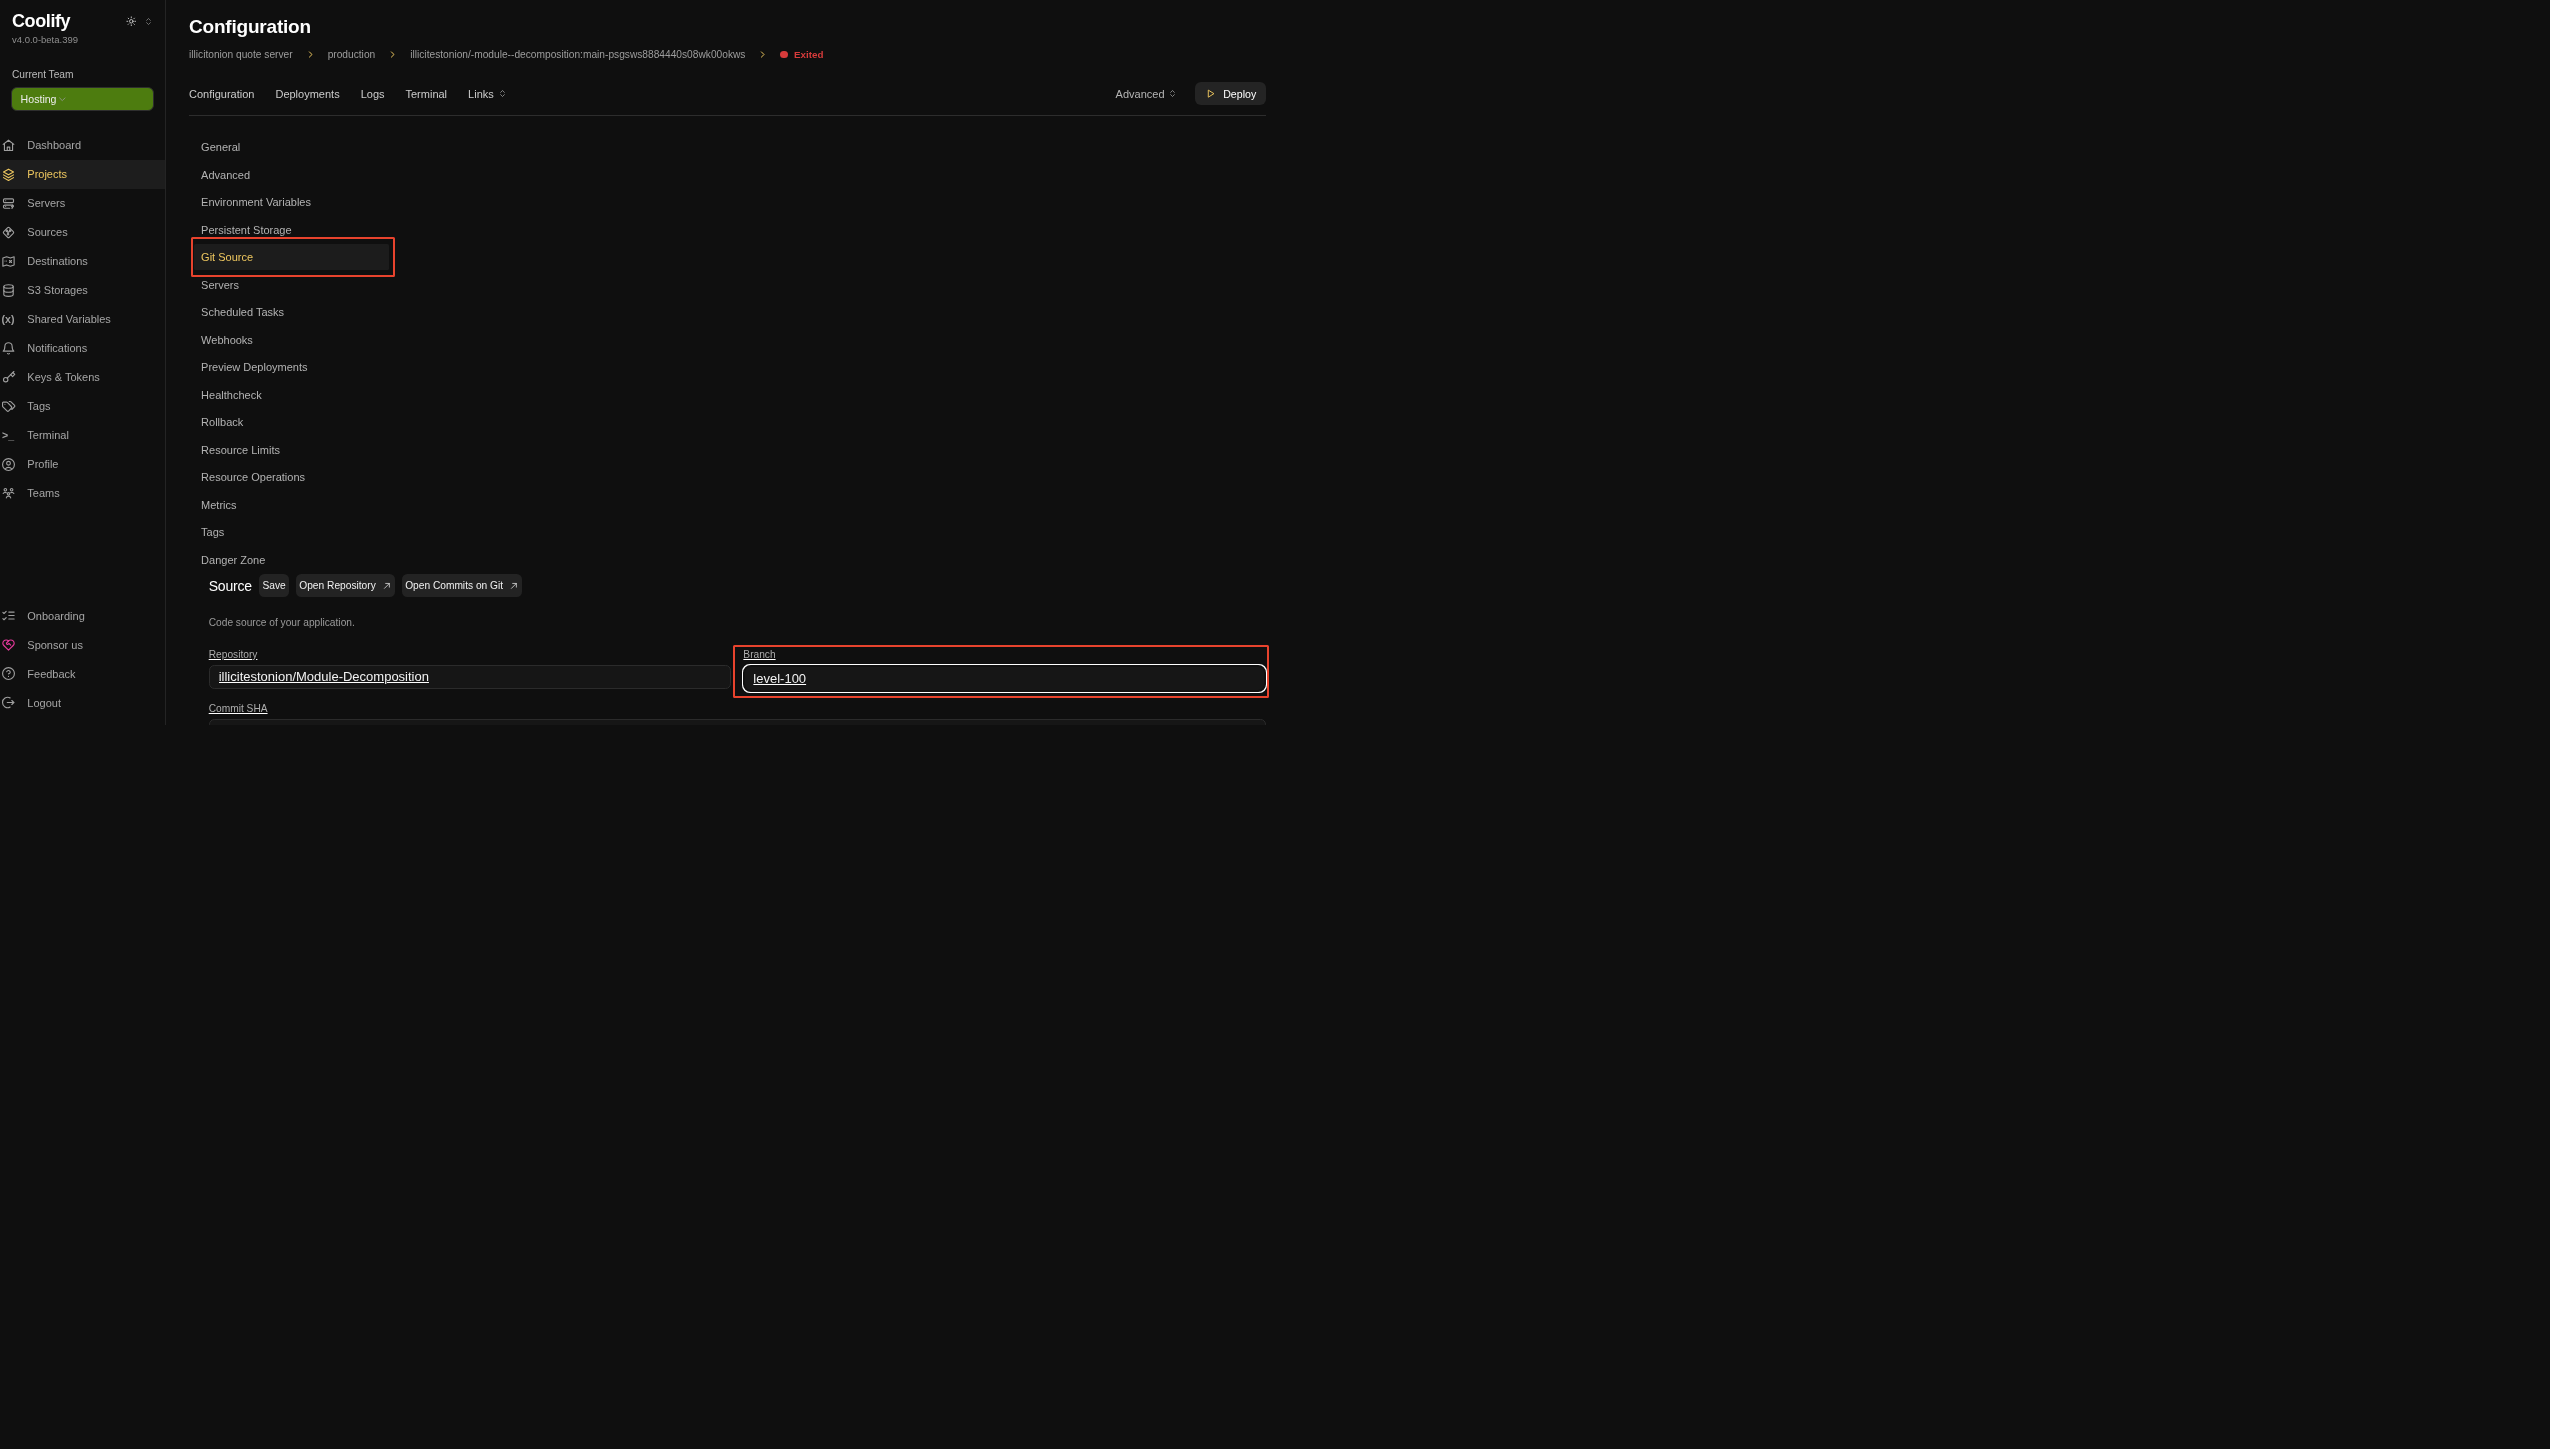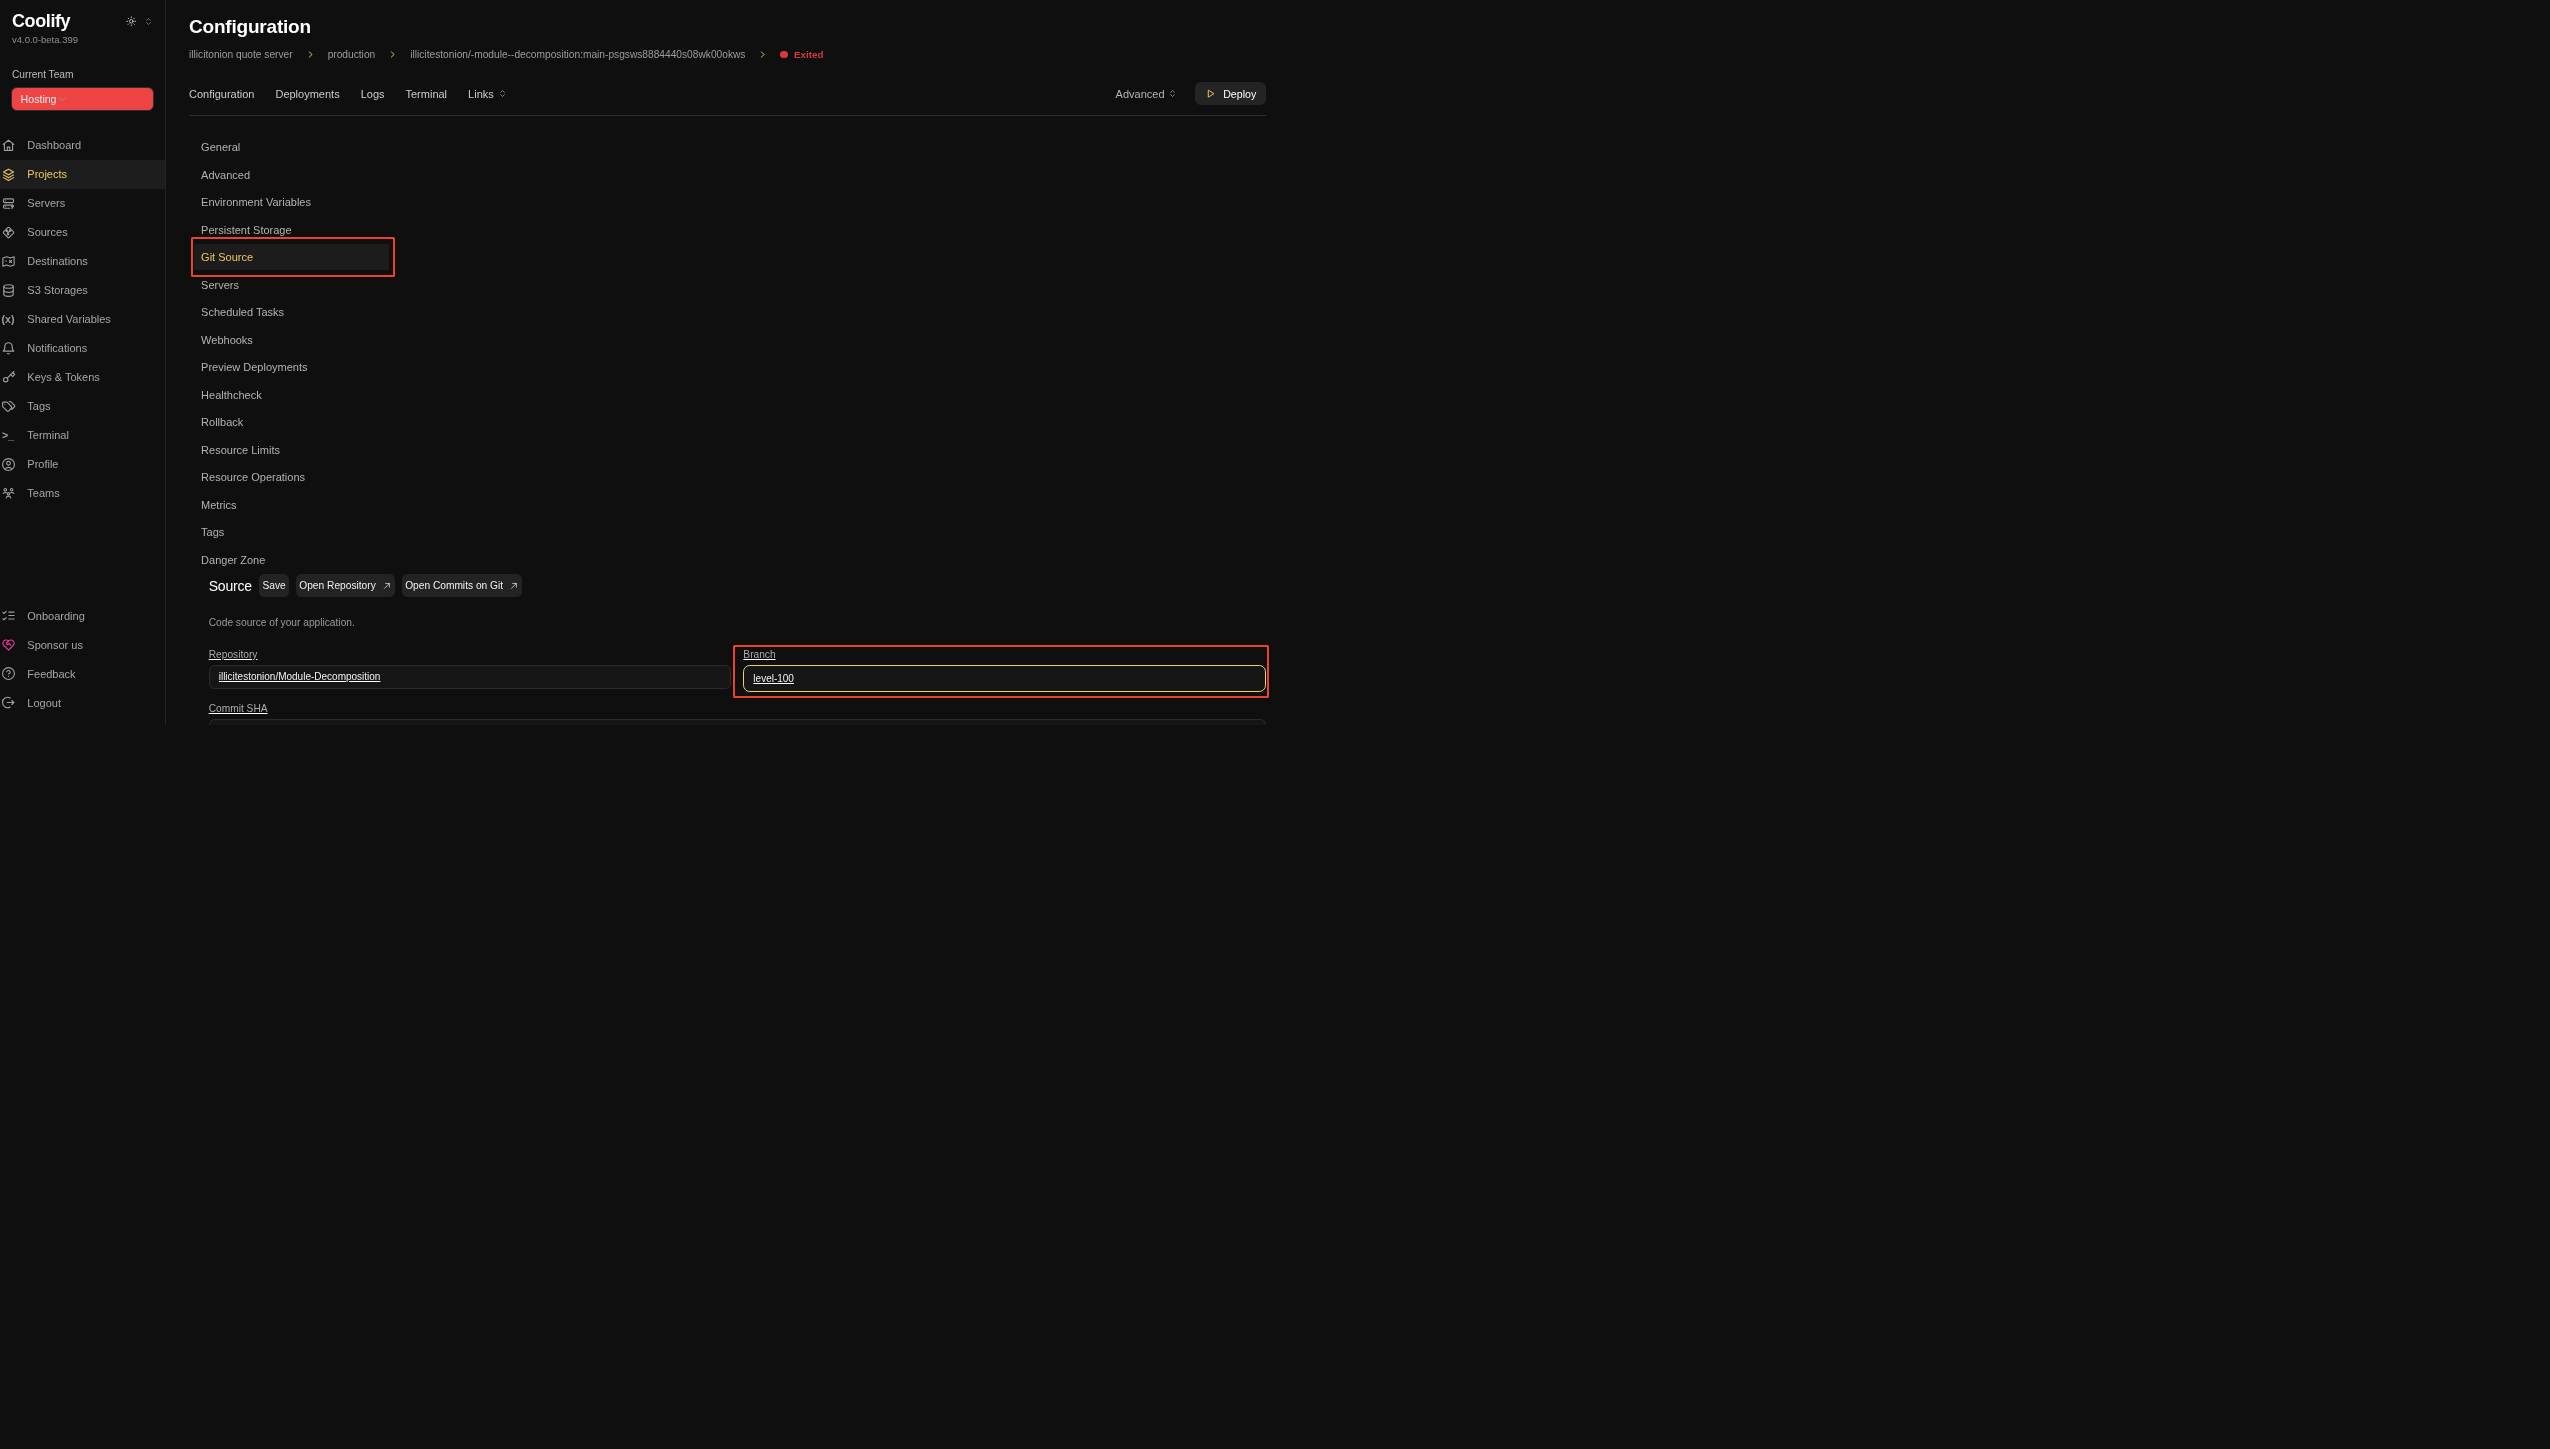--- a/index.html
+++ b/index.html
@@ -19,21 +19,21 @@
     padding:10.6px 0 7.6px; display:flex; flex-direction:column;
   }
   .brand-row { display:flex; align-items:flex-start; justify-content:space-between; padding:0 12px; }
   .brand-name { font-size:18px; font-weight:700; letter-spacing:-0.4px; color:#fff; }
   .brand-icons { display:flex; align-items:center; gap:7.6px; margin-top:5.3px; }
   .sun { color:#e6e6e6; }
   .brand-chevrons { color:#9a9a9a; }
   .version { padding:0 12px; color:#8f8f8f; font-size:9.5px; margin-top:2.3px; }
   .team-label { padding:0 12px; margin-top:24px; color:#bcbcbc; font-size:10.2px; }
   .team-select {
-    margin:7.6px 10.6px 0; height:23.4px; background:#ef4444;
+    margin:7.6px 10.6px 0; height:23.4px; background:#4d7c0f;
     border:0.8px solid #2e2e2e; border-radius:6px;
     display:flex; align-items:center; 
     padding:0 7.6px 0 9px; font-size:10.6px; color:#ededed; cursor:pointer;
   }
   .team-select .chev { color:#9a9a9a; }
   .nav { display:flex; flex-direction:column; }
   .nav.main-nav { margin-top:19.7px; }
   .nav-item {
     display:flex; align-items:center; gap:11.3px; height:29px;
     color:#a6a6a6; font-size:11px; cursor:pointer;
@@ -94,21 +94,21 @@
     font-family:inherit; cursor:pointer; white-space:nowrap;
   }
   .ext-icon svg { width:9.8px; height:9.8px; fill:none; stroke:#d8d8d8; stroke-width:2; stroke-linecap:round; stroke-linejoin:round; display:block; }
   .panel-desc { margin:20px 0 0; color:#9a9a9a; font-size:10.2px; }
 
   .form-grid { display:grid; grid-template-columns:1fr 1fr; column-gap:12px; margin-top:20.4px;text-decoration:underline; }
   .field { display:flex; flex-direction:column; position:relative; }
   .field label { font-size:10.2px; color:#adadad; margin-bottom:5.3px; }
   .input {
     height:23.4px; background:#161616; border:0.8px solid #2b2b2b; border-radius:5.3px;
-    color:#f2f2f2; font-size:10px; padding:0 9px; font-family:inherit; width:100%;
+    color:#f2f2f2; font-size:13px; padding:0 9px; font-family:inherit; width:100%;
   }
   .input.branch-input {
     border:1.5px solid #ecd07a; border-radius:6.8px; height:26.5px; caret-color:#fff;
   }
   .field-full { grid-column:1 / -1; margin-top:11.3px; }
 </style>
 </head>
 <body>
 
 <div class="app">

